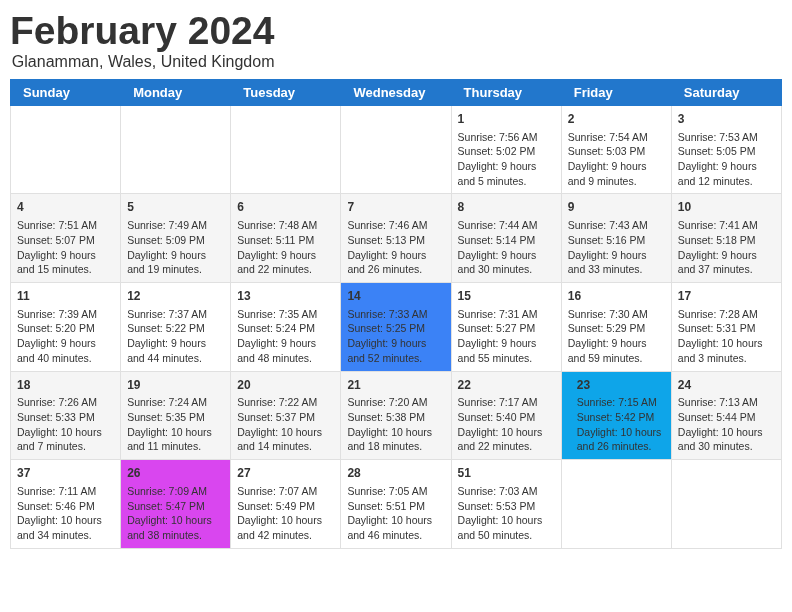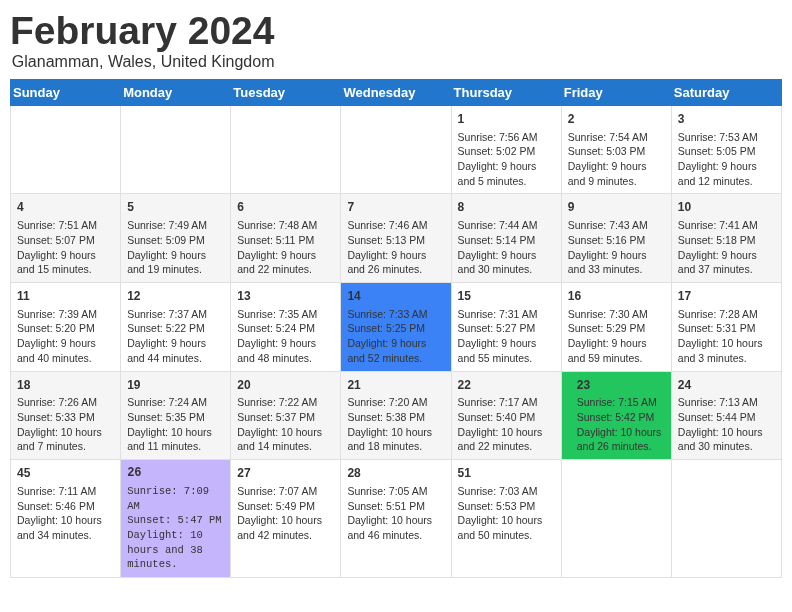--- a/index.html
+++ b/index.html
@@ -44,21 +44,21 @@
     }
     table {
       width: 100%;
       border-collapse: collapse;
       font-size: 11px;
     }
     thead tr th {
       background-color: #2277cc;
       color: #fff;
       text-align: left;
-      padding: 5px 2px;
+      padding: 5px 12px;
       font-size: 13px;
       font-weight: bold;
       border: 1px solid #2277cc;
     }
     tbody tr {
       border-bottom: 1px solid #ddd;
     }
     tbody tr:nth-child(even) {
       background-color: #f5f5f5;
     }
@@ -197,35 +197,35 @@
           <div class="cell-text">Sunrise: 7:22 AM<br>Sunset: 5:37 PM<br>Daylight: 10 hours and 14 minutes.</div>
         </td>
         <td style="background-color: rgb(245, 245, 245);">
           <span class="day-num">21</span>
           <div class="cell-text">Sunrise: 7:20 AM<br>Sunset: 5:38 PM<br>Daylight: 10 hours and 18 minutes.</div>
         </td>
         <td style="background-color: rgb(245, 245, 245);">
           <span class="day-num">22</span>
           <div class="cell-text">Sunrise: 7:17 AM<br>Sunset: 5:40 PM<br>Daylight: 10 hours and 22 minutes.</div>
         </td>
-        <td style="background-color: #22c55e; padding-left: 15px;">
+        <td style="background-color: #0ea5e9; padding-left: 15px;">
           <span class="day-num">23</span>
           <div class="cell-text">Sunrise: 7:15 AM<br>Sunset: 5:42 PM<br>Daylight: 10 hours and 26 minutes.</div>
         </td>
         <td style="background-color: rgb(245, 245, 245);">
           <span class="day-num">24</span>
           <div class="cell-text">Sunrise: 7:13 AM<br>Sunset: 5:44 PM<br>Daylight: 10 hours and 30 minutes.</div>
         </td>
       </tr>
       <tr style="background-color: rgb(255, 255, 255);">
         <td style="background-color: rgb(255, 255, 255);">
-          <span class="day-num">45</span>
+          <span class="day-num">37</span>
           <div class="cell-text">Sunrise: 7:11 AM<br>Sunset: 5:46 PM<br>Daylight: 10 hours and 34 minutes.</div>
         </td>
-        <td style="background-color: #c4b5fd; font-family: Liberation Mono, monospace;">
+        <td style="background-color: #d946ef;">
           <span class="day-num">26</span>
           <div class="cell-text">Sunrise: 7:09 AM<br>Sunset: 5:47 PM<br>Daylight: 10 hours and 38 minutes.</div>
         </td>
         <td style="background-color: rgb(255, 255, 255);">
           <span class="day-num">27</span>
           <div class="cell-text">Sunrise: 7:07 AM<br>Sunset: 5:49 PM<br>Daylight: 10 hours and 42 minutes.</div>
         </td>
         <td style="background-color: rgb(255, 255, 255);">
           <span class="day-num">28</span>
           <div class="cell-text">Sunrise: 7:05 AM<br>Sunset: 5:51 PM<br>Daylight: 10 hours and 46 minutes.</div>

